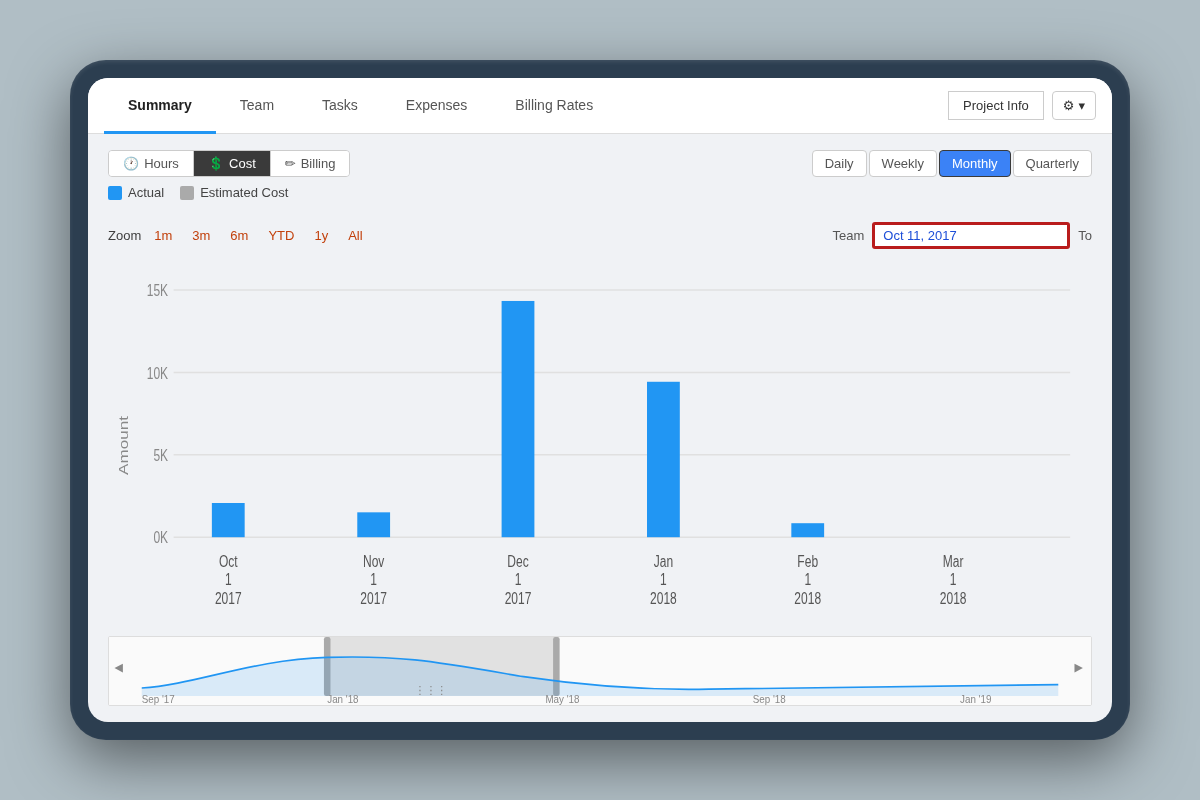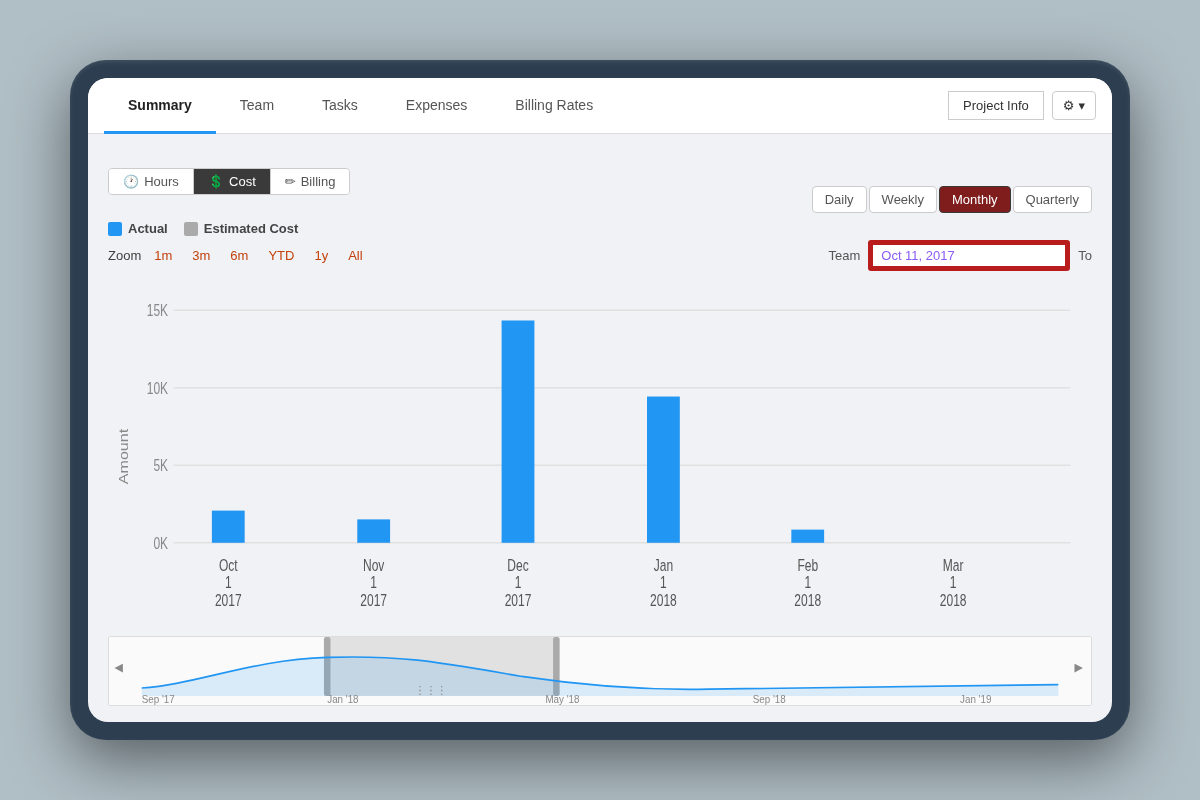--- a/index.html
+++ b/index.html
@@ -120,45 +120,43 @@
     .toggle-btn.active {
       background: #3a3a3a;
       color: #fff;
     }
     .toggle-btn:not(:last-child) {
       border-right: 1px solid #ccc;
     }
     .period-group {
       display: flex;
       gap: 2px;
-      margin-top: 36px;
     }
     .period-btn {
       padding: 5px 12px;
       font-size: 13px;
       cursor: pointer;
       background: #fff;
       border: 1px solid #ccc;
       color: #555;
       border-radius: 4px;
     }
     .period-btn.active {
-      background: #7f1d1d;
+      background: #3b82f6;
       color: #fff;
       border-color: #3a3a3a;
     }
     
     .legend-row {
       display: flex;
       align-items: center;
       gap: 16px;
-      margin-bottom: 4px;
+      margin-bottom: 22px;
       font-size: 13px;
       color: #444;
-      font-weight: bold;
     }
     .legend-item {
       display: flex;
       align-items: center;
       gap: 6px;
     }
     .legend-swatch {
       width: 14px;
       height: 14px;
       border-radius: 2px;
@@ -186,26 +184,26 @@
       border: none;
       font-size: 13px;
     }
     .zoom-right {
       display: flex;
       align-items: center;
       gap: 8px;
       font-size: 13px;
     }
     .date-field {
-      border: 5px solid #b91c1c;
+      border: 3px solid #b91c1c;
       border-radius: 3px;
       padding: 3px 8px;
       font-size: 13px;
       background: #fff;
-      color: #8b5cf6;
+      color: #1d4ed8;
     }
     
     .chart-area {
       flex: 1;
       position: relative;
       min-height: 0;
     }
     .chart-svg {
       width: 100%;
       height: 100%;

